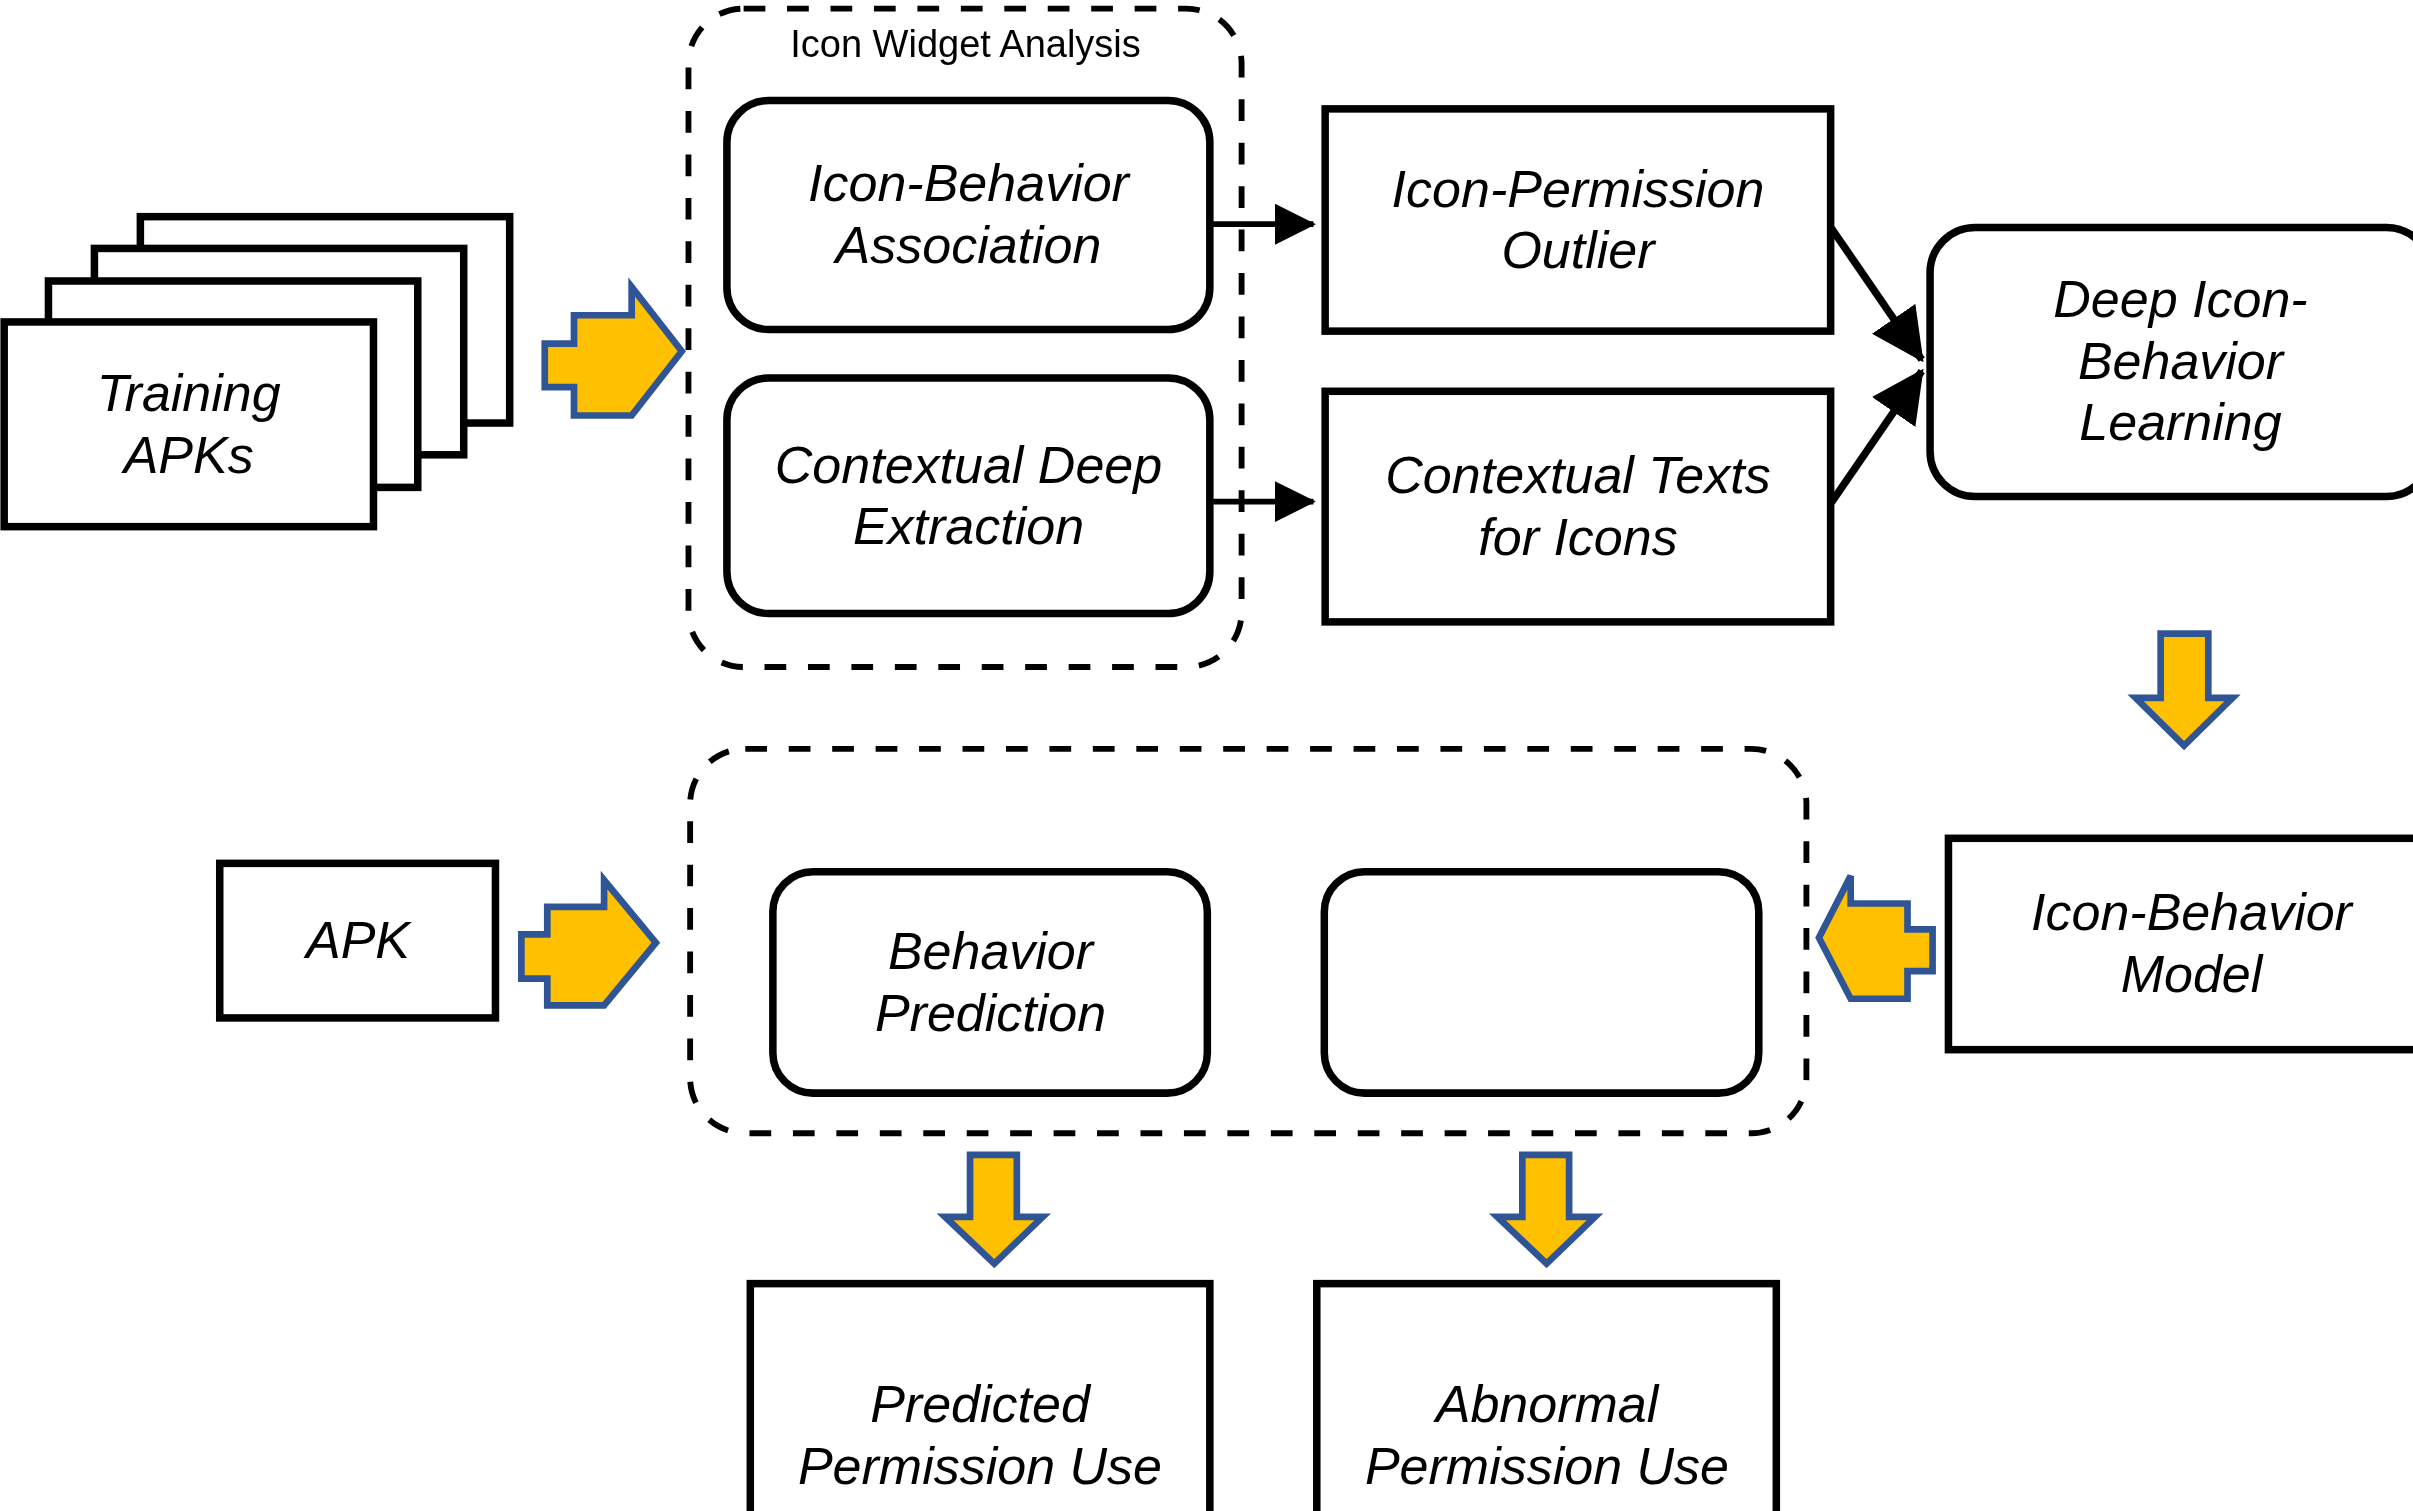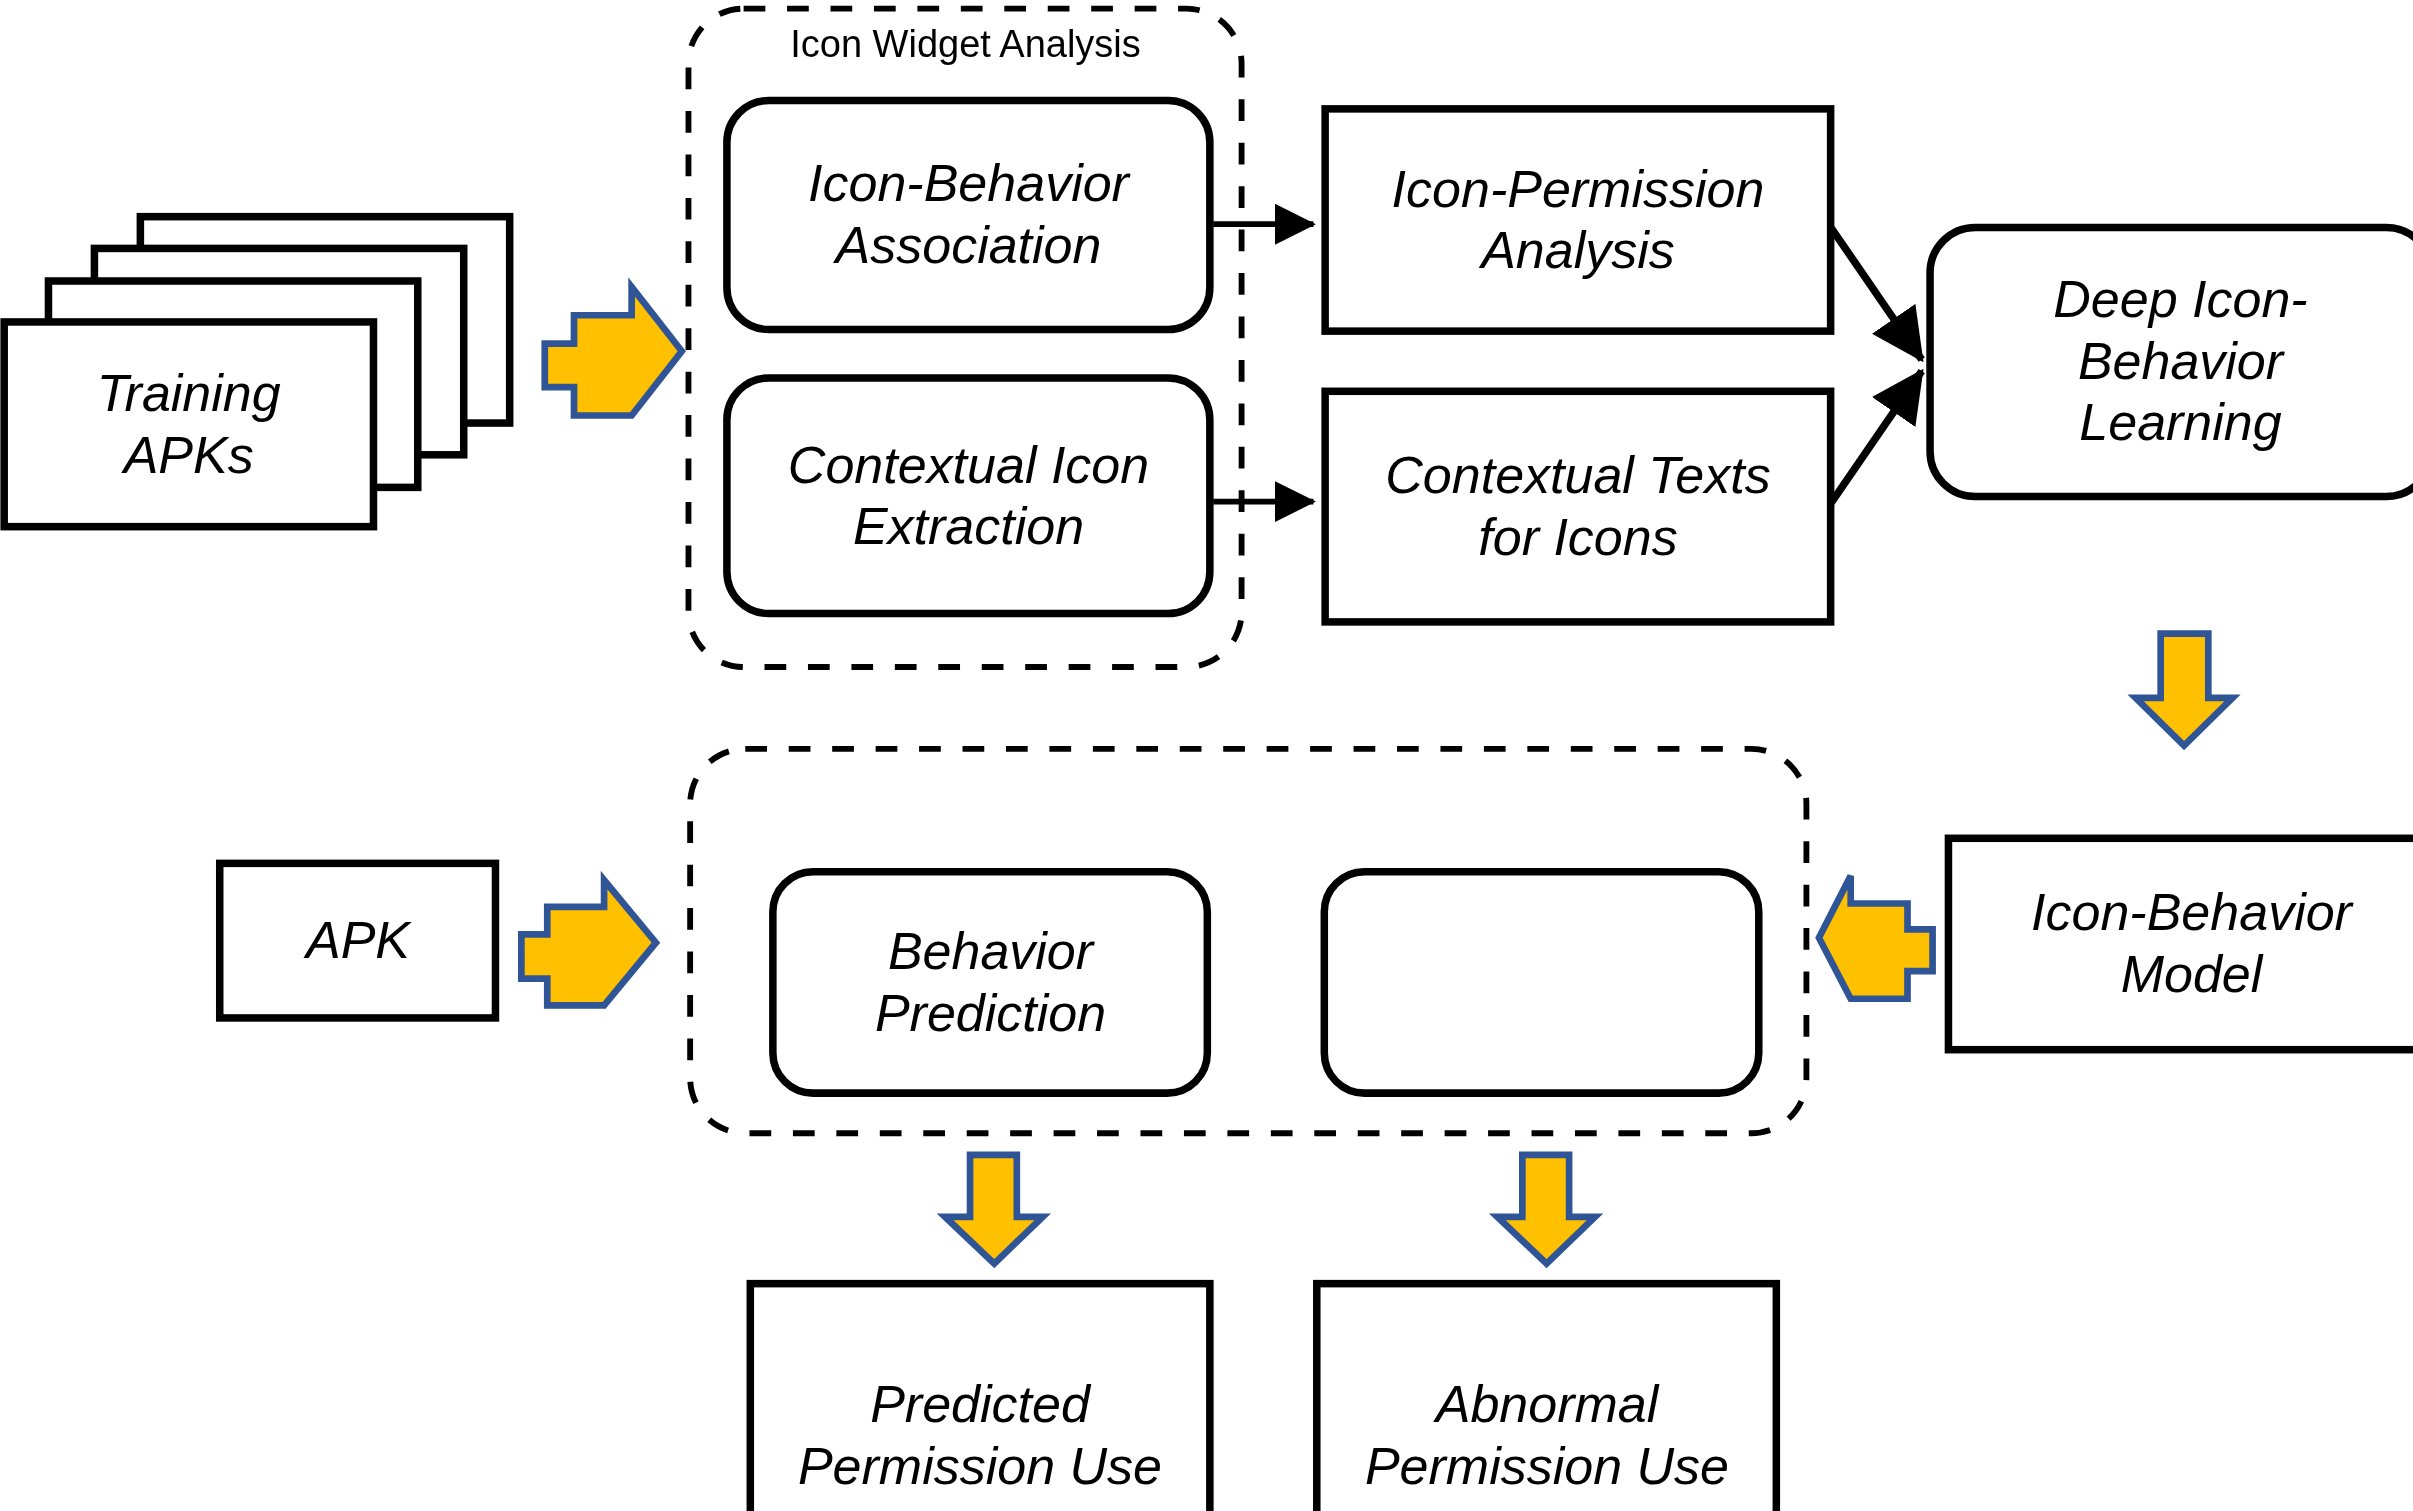--- a/index.html
+++ b/index.html
@@ -112,25 +112,25 @@
 
   <div class="group-title" style="left:689px; top:23.4px; width:553px;">Icon Widget Analysis</div>
 
 
   <div class="node-label fs-big" style="left:4.2px; top:322px; width:369px; height:205px;">Training
 APKs</div>
 
   <div class="node-label fs-big" style="left:727px; top:100px; width:483px; height:229px;">Icon-Behavior
 Association</div>
 
-  <div class="node-label fs-big" style="left:727px; top:378px; width:483px; height:236px;">Contextual Icon
+  <div class="node-label fs-big" style="left:727px; top:378px; width:483px; height:236px;">Contextual Deep
 Extraction</div>
 
   <div class="node-label fs-big" style="left:1325px; top:109px; width:506px; height:222px;">Icon-Permission
-Analysis</div>
+Outlier</div>
 
   <div class="node-label fs-big" style="left:1325px; top:391px; width:506px; height:231px;">Contextual Texts
 for Icons</div>
 
   <div class="node-label fs-big" style="left:1930px; top:227px; width:501px; height:269px;">Deep Icon-
 Behavior
 Learning</div>
 
   <div class="node-label fs-big" style="left:1949px; top:838px; width:485px; height:211px;">Icon-Behavior
 Model</div>

